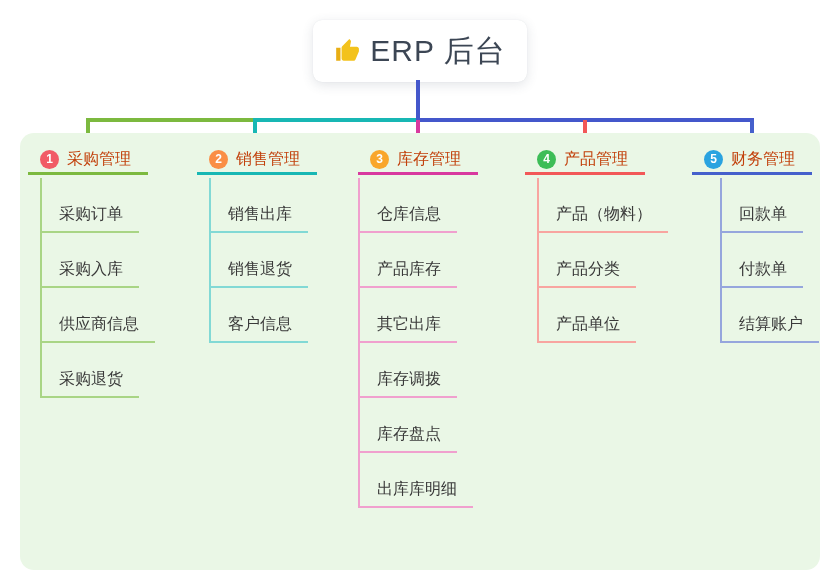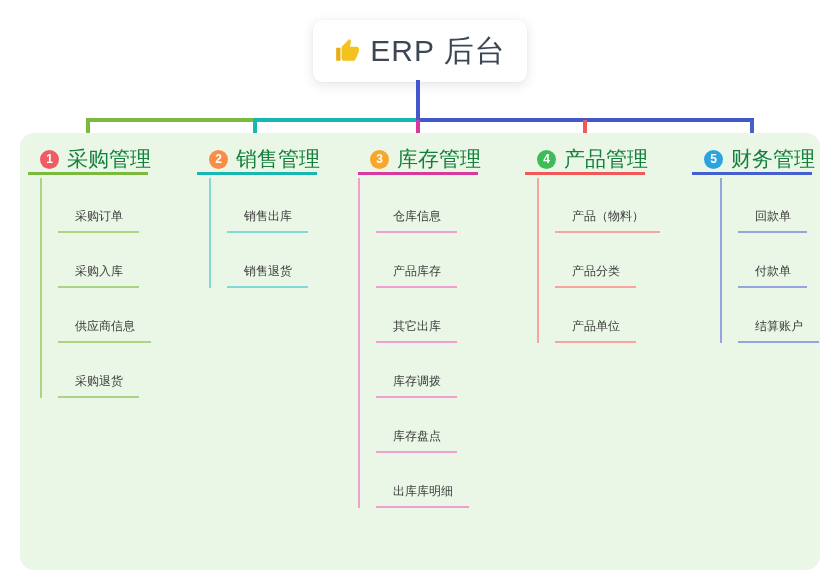--- a/index.html
+++ b/index.html
@@ -41,31 +41,31 @@
     position:absolute;top:146px;width:120px;height:29px;box-sizing:border-box;
     display:flex;align-items:center;gap:8px;padding-left:12px;
     border-bottom:3px solid #999;cursor:default;
   }
   .bh-1{left:28px;} .bh-2{left:197px;} .bh-3{left:358px;} .bh-4{left:525px;} .bh-5{left:692px;}
   .badge{
     width:19px;height:19px;border-radius:50%;flex:0 0 19px;
     display:flex;align-items:center;justify-content:center;
     color:#fff;font-size:12px;font-weight:bold;line-height:1;
   }
-  .branch-label{font-size:21px;color:#15803d;white-space:nowrap;}
+  .branch-label{font-size:16px;color:#c2410c;white-space:nowrap;}
   .branch-items{
     position:absolute;top:178px;border-left:2px solid #ccc;
   }
   .bi-1{left:40px;} .bi-2{left:209px;} .bi-3{left:358px;} .bi-4{left:537px;} .bi-5{left:720px;}
   .tree-item{height:55px;display:flex;align-items:flex-end;}
   .tree-item > span{
     display:inline-block;white-space:nowrap;
-    padding:0 16px 6px 17px;margin-left:16px;
+    padding:0 16px 6px 17px;margin-left:0;
     border-bottom:2px solid #ccc;
-    font-size:12px;color:#3a3a3a;cursor:default;
+    font-size:16px;color:#3a3a3a;cursor:default;
   }
 </style>
 </head>
 <body>
 
 <div class="root-card">
   <svg class="root-icon" viewBox="0 0 24 24">
     <path d="M2 21h4V9H2v12z" fill="#e8ae14"></path>
     <path d="M23 10c0-1.1-.9-2-2-2h-6.31l.95-4.57.03-.32c0-.41-.17-.79-.44-1.06L14.17 1 7.59 7.59C7.22 7.95 7 8.45 7 9v10c0 1.1.9 2 2 2h9c.83 0 1.54-.5 1.84-1.22l3.02-7.05c.09-.23.14-.47.14-.73v-2z" fill="#f3c21c"></path>
   </svg>
@@ -106,20 +106,23 @@
 <div class="branch-header bh-2" style="border-bottom-color: rgb(24, 183, 180);">
   <span class="badge" style="background-color: rgb(250, 142, 69);">2</span>
   <span class="branch-label">销售管理</span>
 </div>
 <div class="branch-items bi-2" style="border-left-color: rgb(130, 217, 213);">
   <div class="tree-item">
     <span style="border-bottom-color: rgb(130, 217, 213);">销售出库</span>
     </div>
   <div class="tree-item">
     <span style="border-bottom-color: rgb(130, 217, 213);">销售退货</span>
+    </div>
+  <div class="tree-item">
+    <span style="border-bottom-color: rgb(130, 217, 213);">客户信息</span>
     </div>
 </div>
 
 <div class="branch-header bh-3" style="border-bottom-color: rgb(216, 57, 159);">
   <span class="badge" style="background-color: rgb(249, 166, 43);">3</span>
   <span class="branch-label">库存管理</span>
 </div>
 <div class="branch-items bi-3" style="border-left-color: rgb(240, 160, 206);">
   <div class="tree-item">
     <span style="border-bottom-color: rgb(240, 160, 206);">仓库信息</span>

